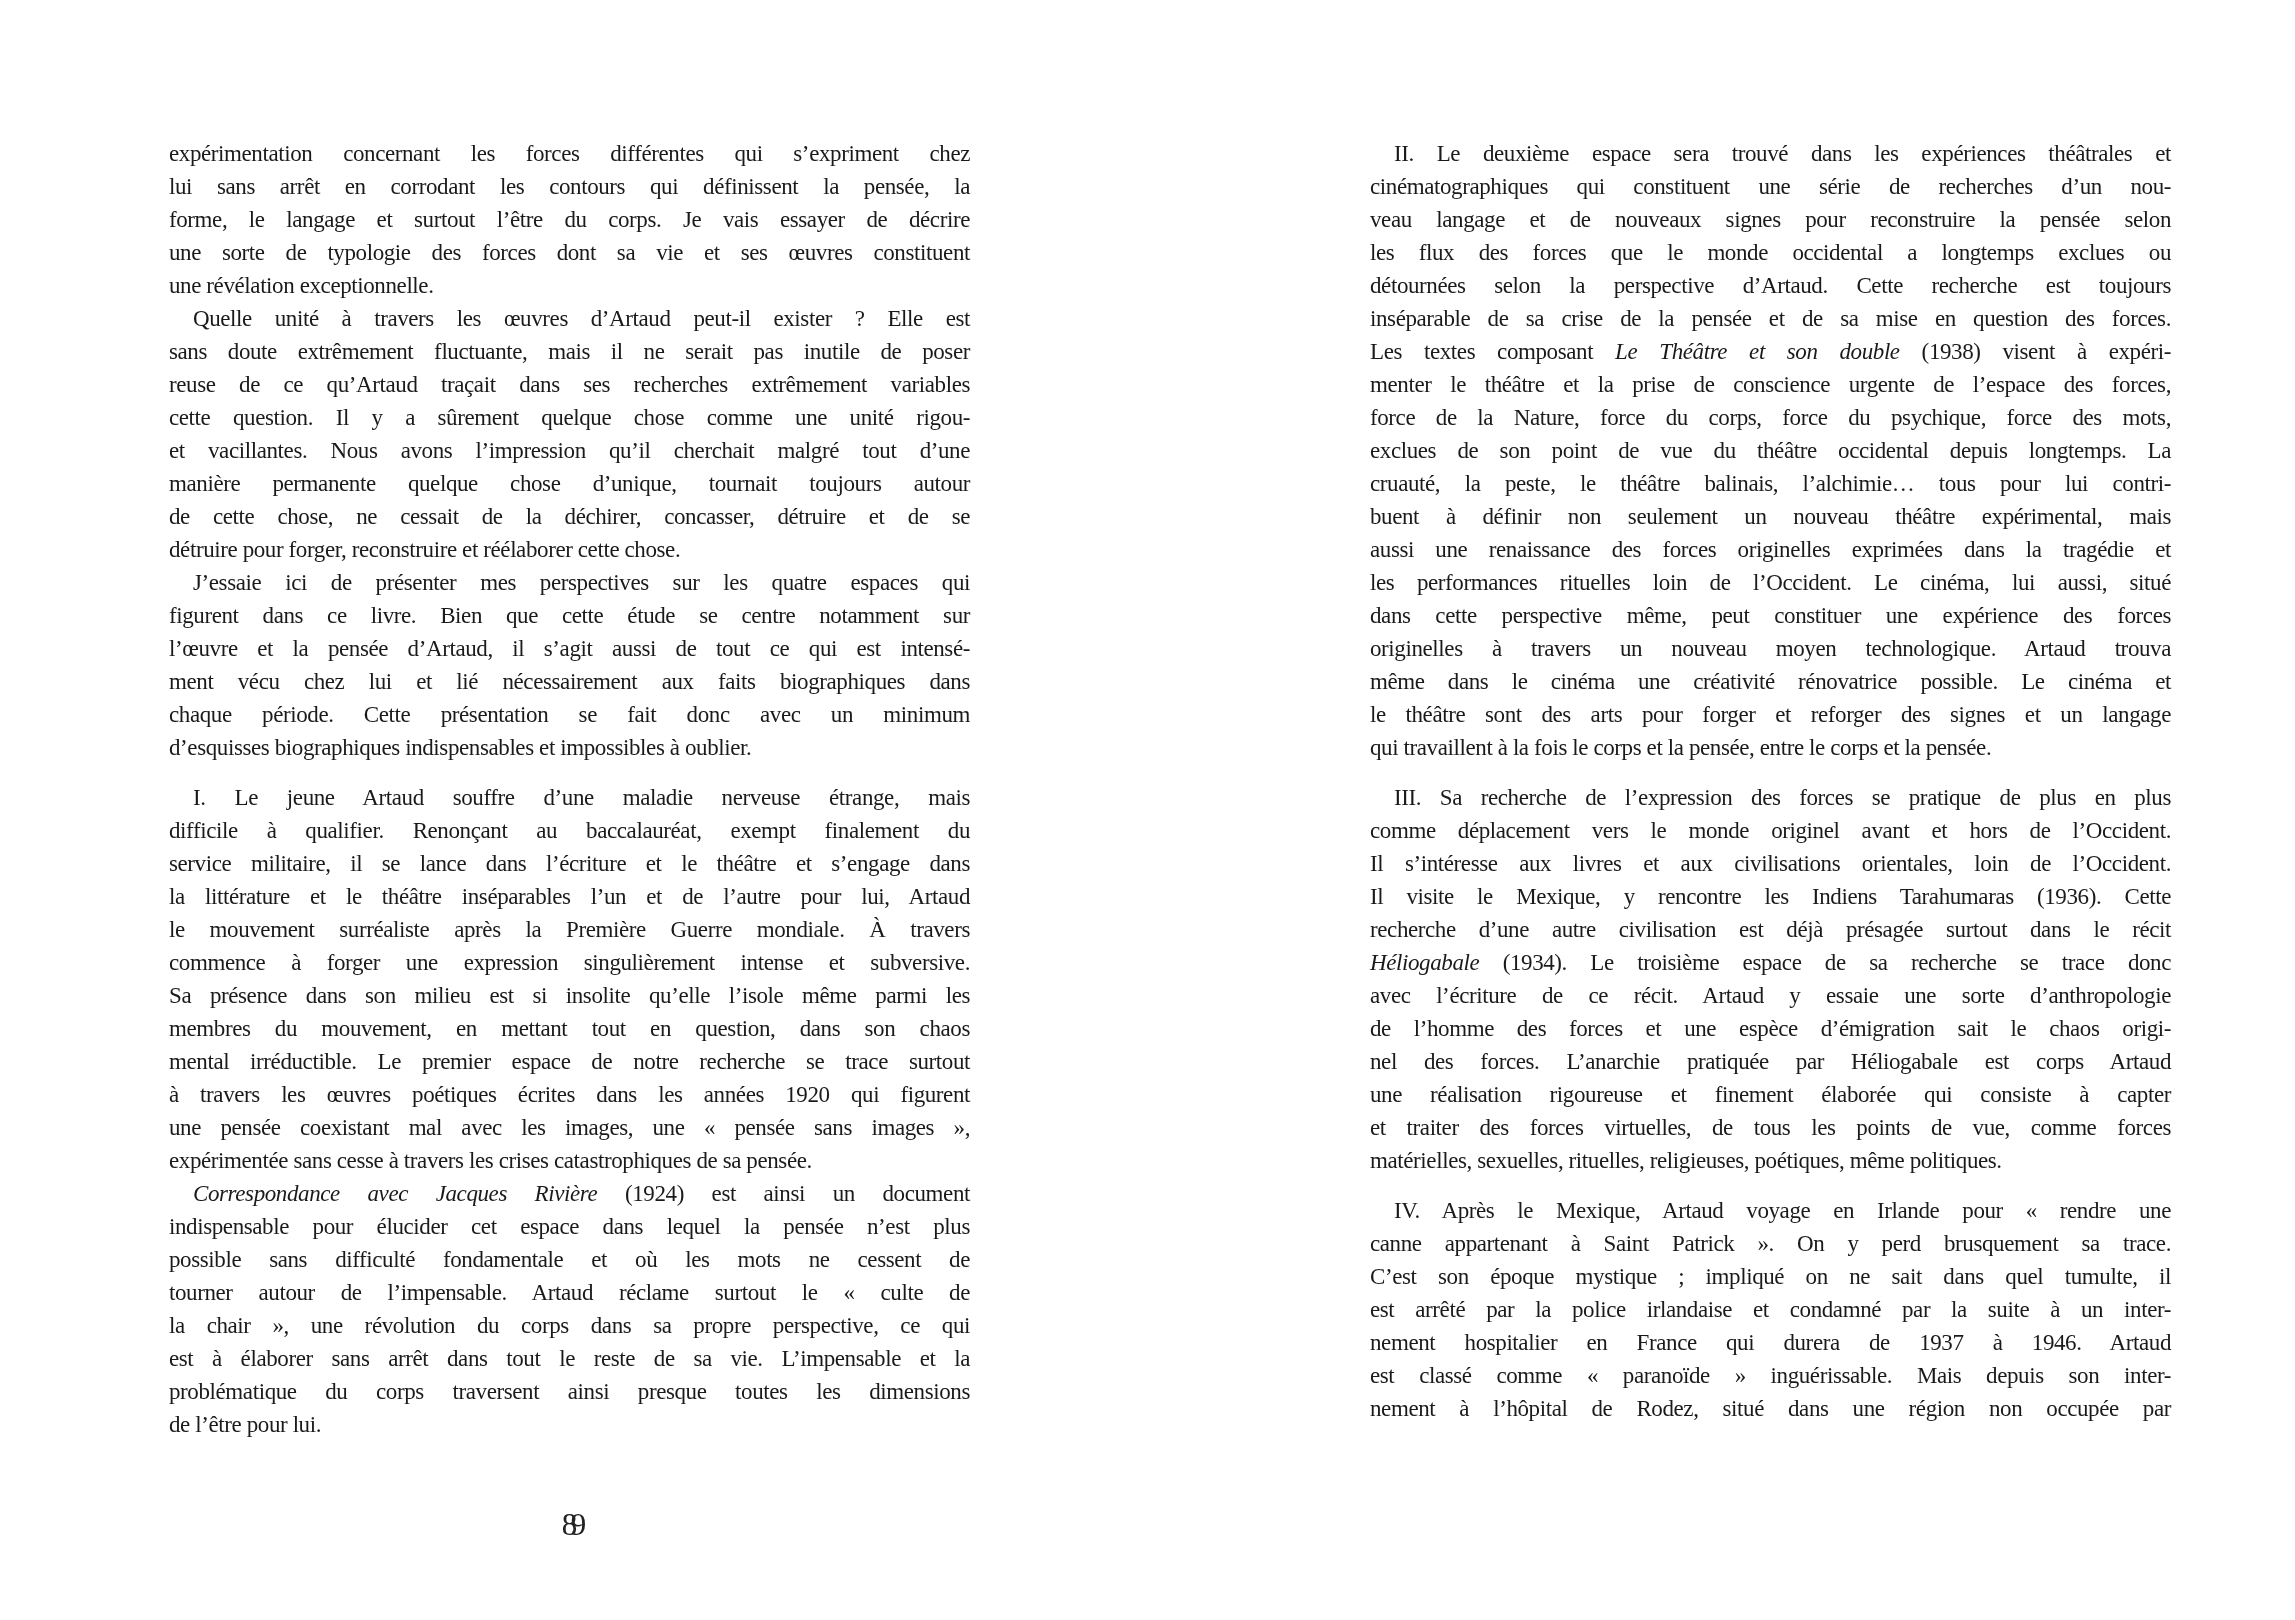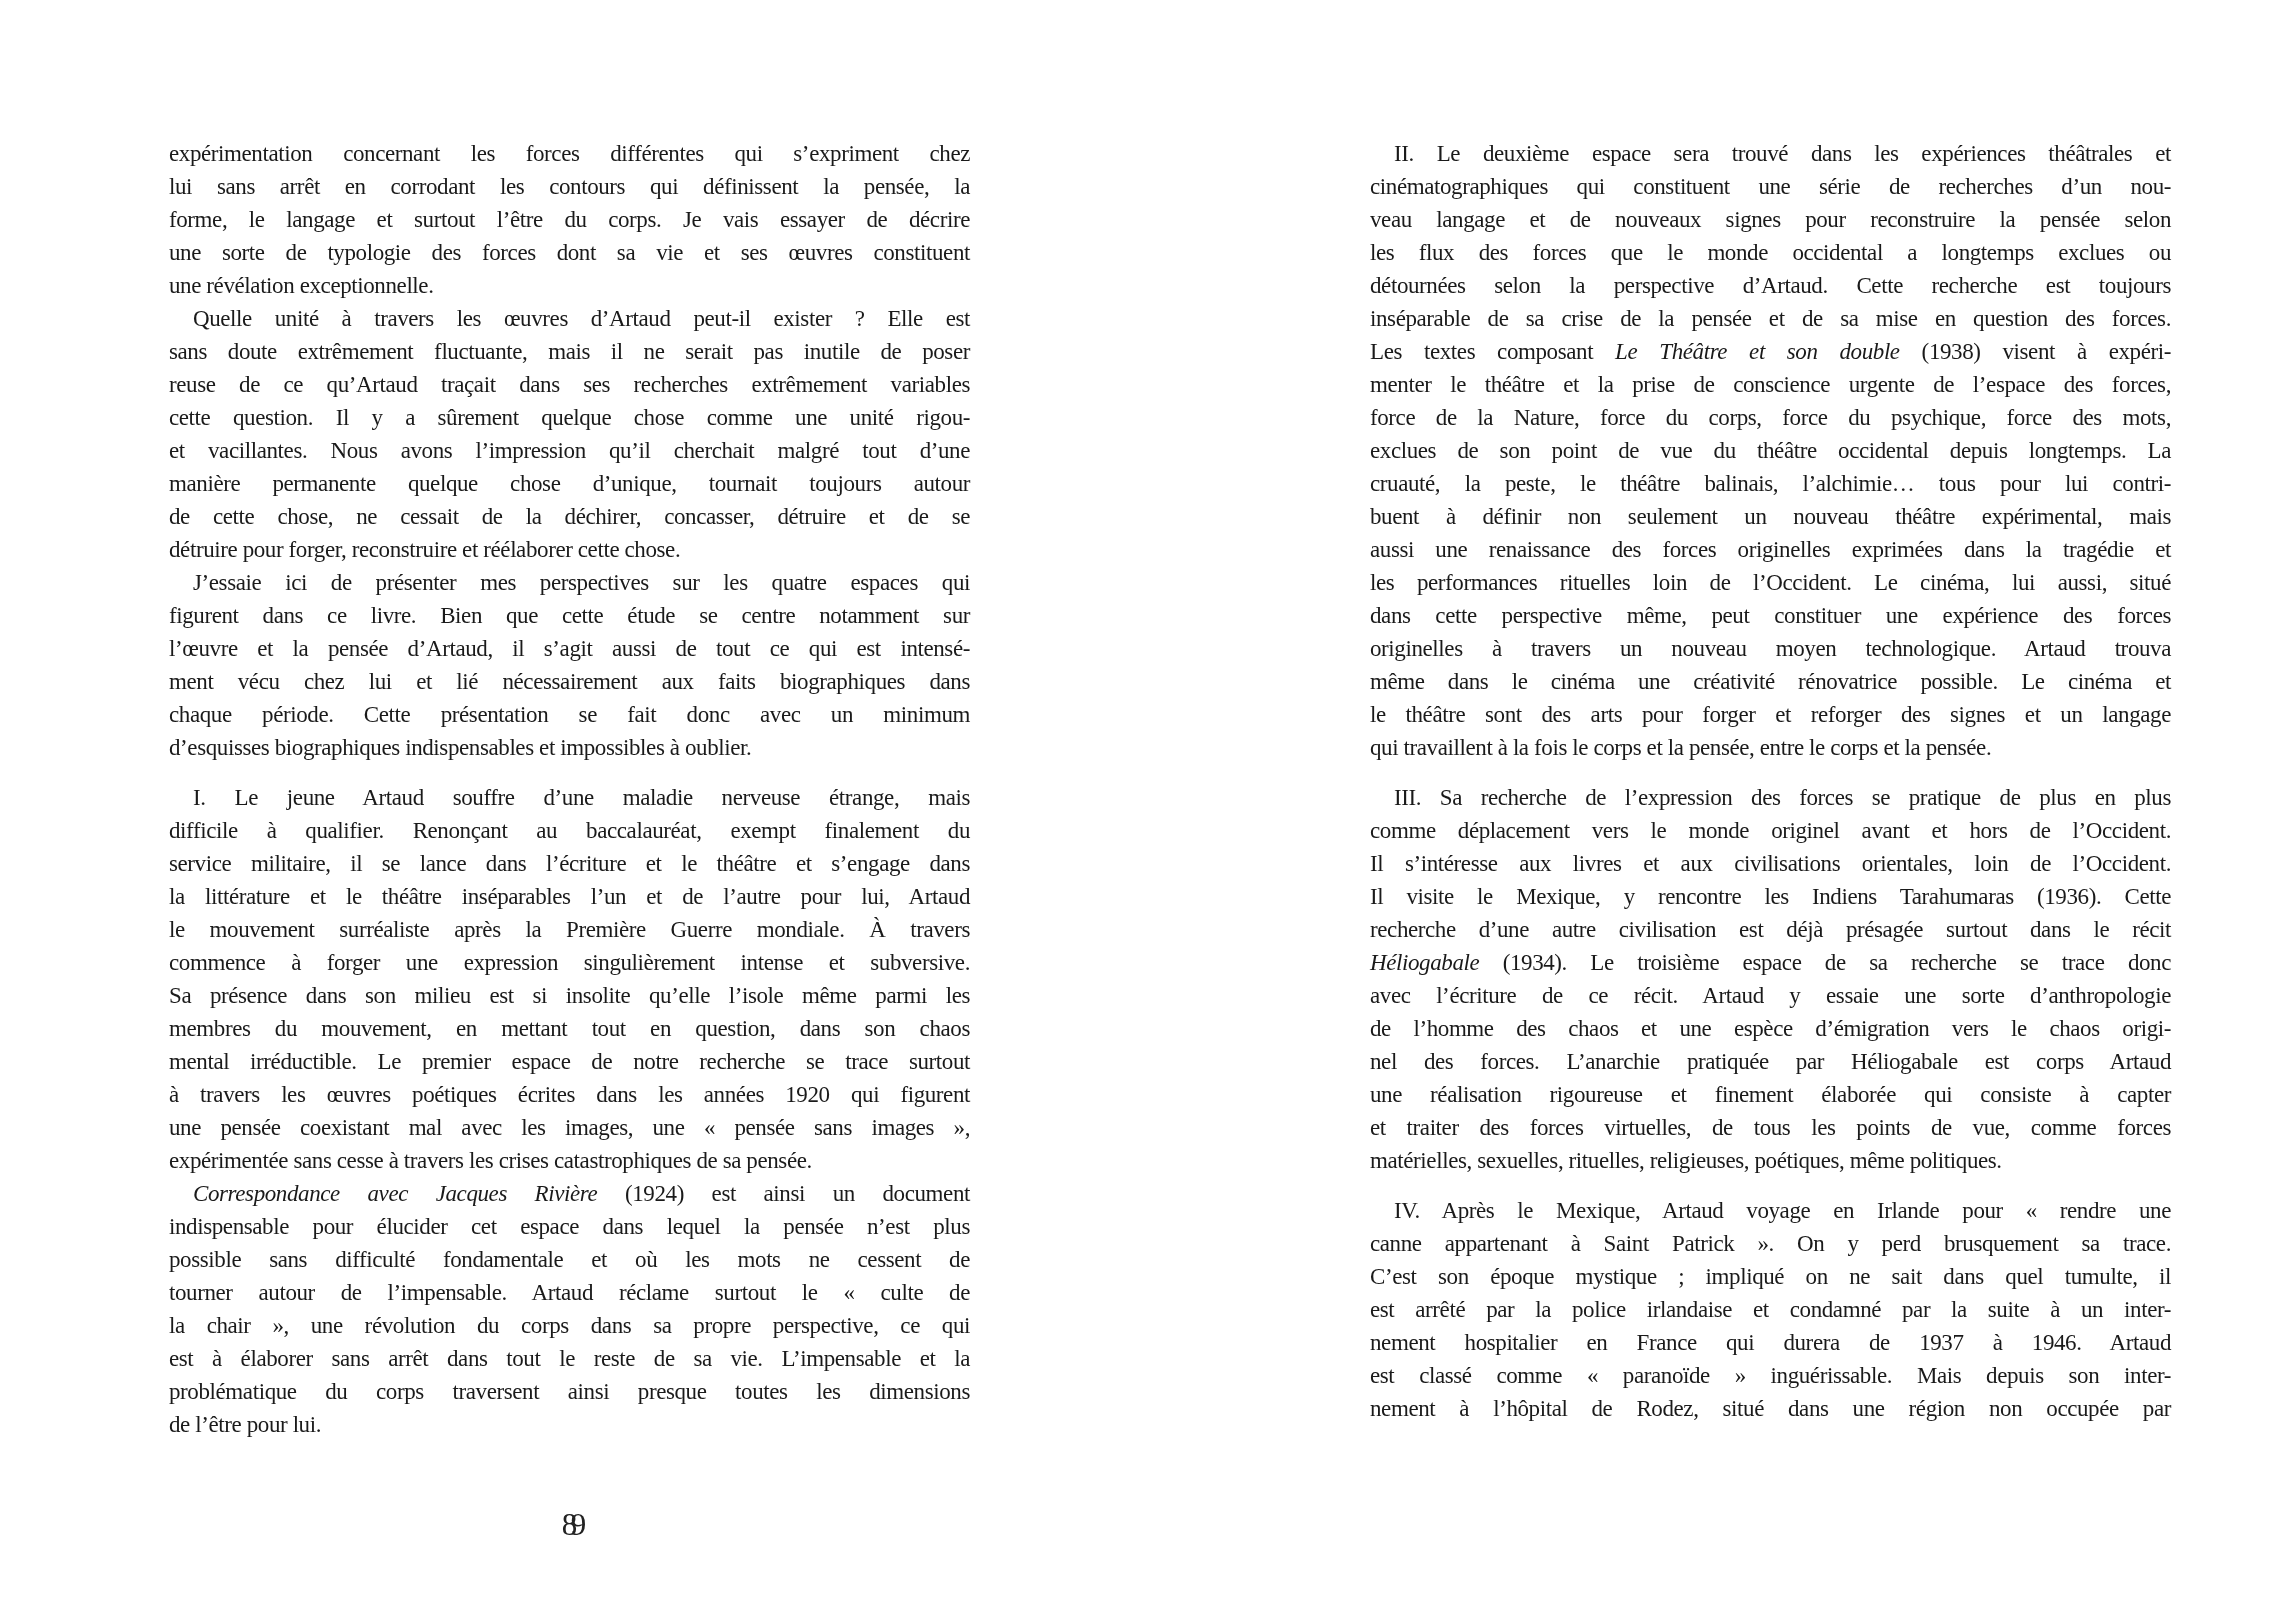--- a/index.html
+++ b/index.html
@@ -133,21 +133,21 @@
           <div class="line end"><span>qui travaillent à la fois le corps et la pensée, entre le corps et la pensée.</span></div>
         </div>
         <div class="para gap">
           <div class="line ind"><span>III. Sa recherche de l’expression des forces se pratique de plus en plus</span></div>
           <div class="line"><span>comme déplacement vers le monde originel avant et hors de l’Occident.</span></div>
           <div class="line"><span>Il s’intéresse aux livres et aux civilisations orientales, loin de l’Occident.</span></div>
           <div class="line"><span>Il visite le Mexique, y rencontre les Indiens Tarahumaras (1936). Cette</span></div>
           <div class="line"><span>recherche d’une autre civilisation est déjà présagée surtout dans le récit</span></div>
           <div class="line"><i>Héliogabale</i><span> (1934). Le troisième espace de sa recherche se trace donc</span></div>
           <div class="line"><span>avec l’écriture de ce récit. Artaud y essaie une sorte d’anthropologie</span></div>
-          <div class="line"><span>de l’homme des chaos et une espèce d’émigration vers le chaos origi-</span></div>
+          <div class="line"><span>de l’homme des forces et une espèce d’émigration sait le chaos origi-</span></div>
           <div class="line"><span>nel des forces. L’anarchie pratiquée par Héliogabale est corps Artaud</span></div>
           <div class="line"><span>une réalisation rigoureuse et finement élaborée qui consiste à capter</span></div>
           <div class="line"><span>et traiter des forces virtuelles, de tous les points de vue, comme forces</span></div>
           <div class="line end"><span>matérielles, sexuelles, rituelles, religieuses, poétiques, même politiques.</span></div>
         </div>
         <div class="para gap">
           <div class="line ind"><span>IV. Après le Mexique, Artaud voyage en Irlande pour «&nbsp;rendre une</span></div>
           <div class="line"><span>canne appartenant à Saint Patrick&nbsp;». On y perd brusquement sa trace.</span></div>
           <div class="line"><span>C’est son époque mystique&nbsp;; impliqué on ne sait dans quel tumulte, il</span></div>
           <div class="line"><span>est arrêté par la police irlandaise et condamné par la suite à un inter-</span></div>

